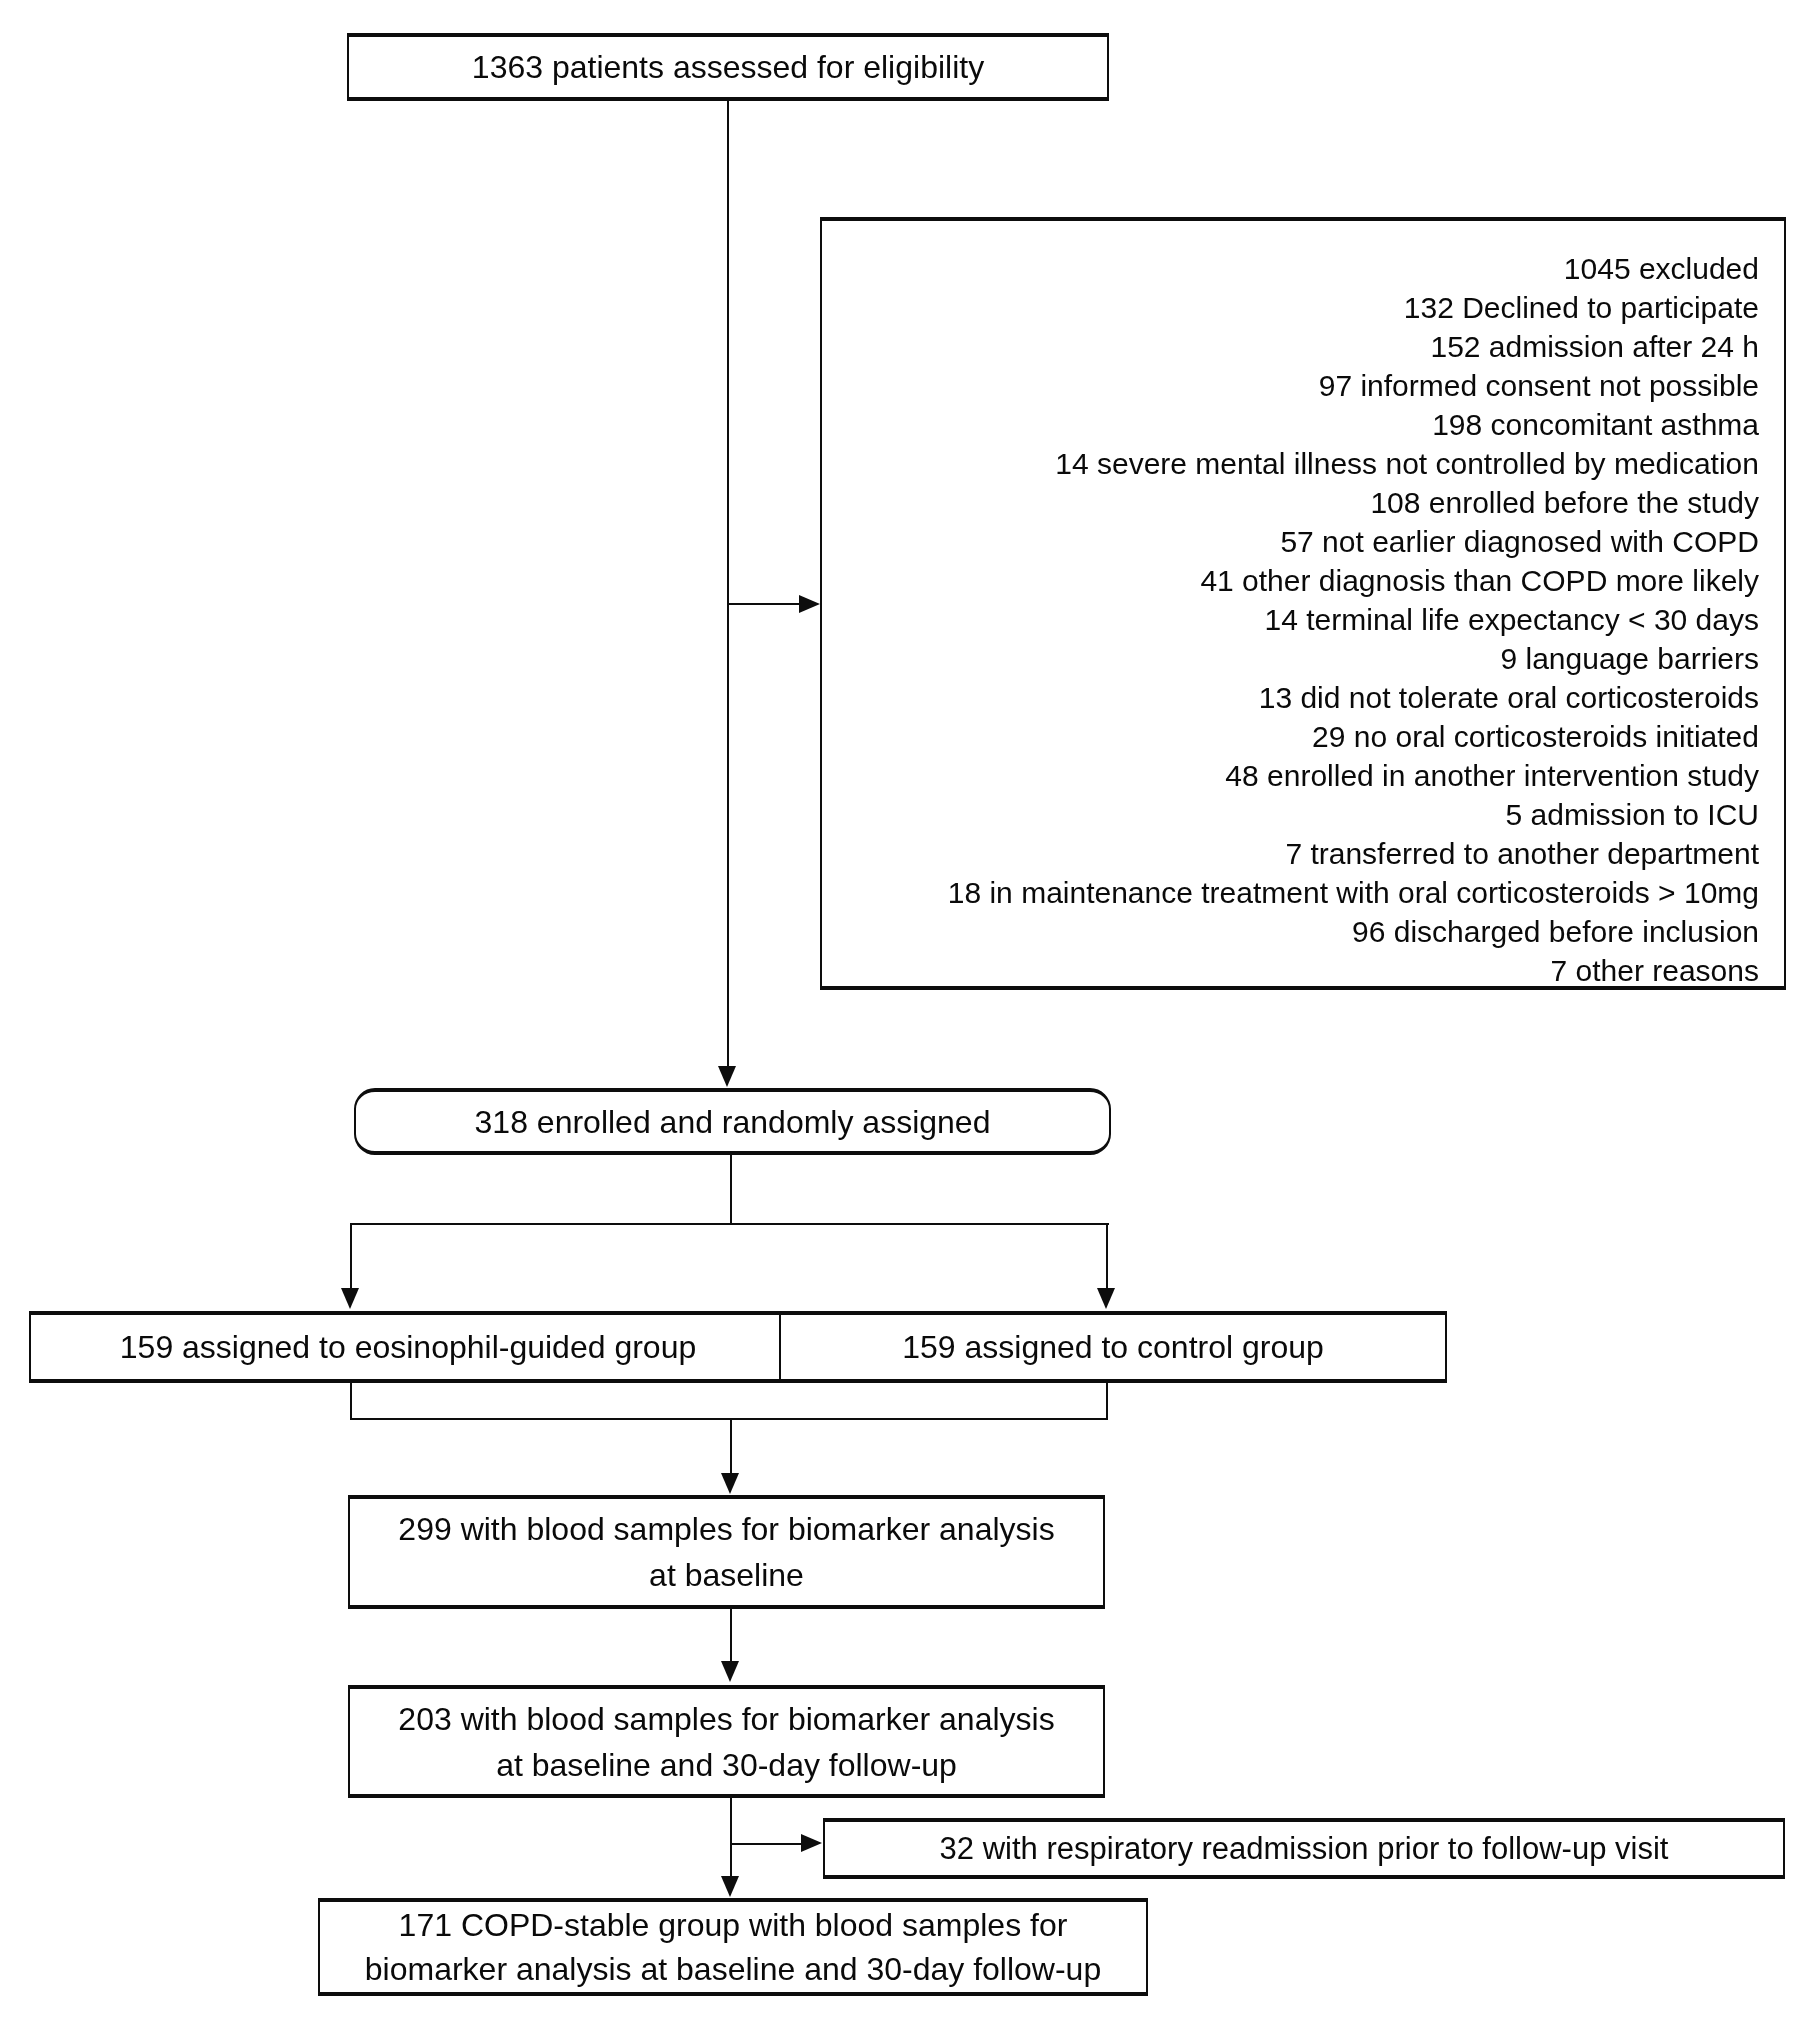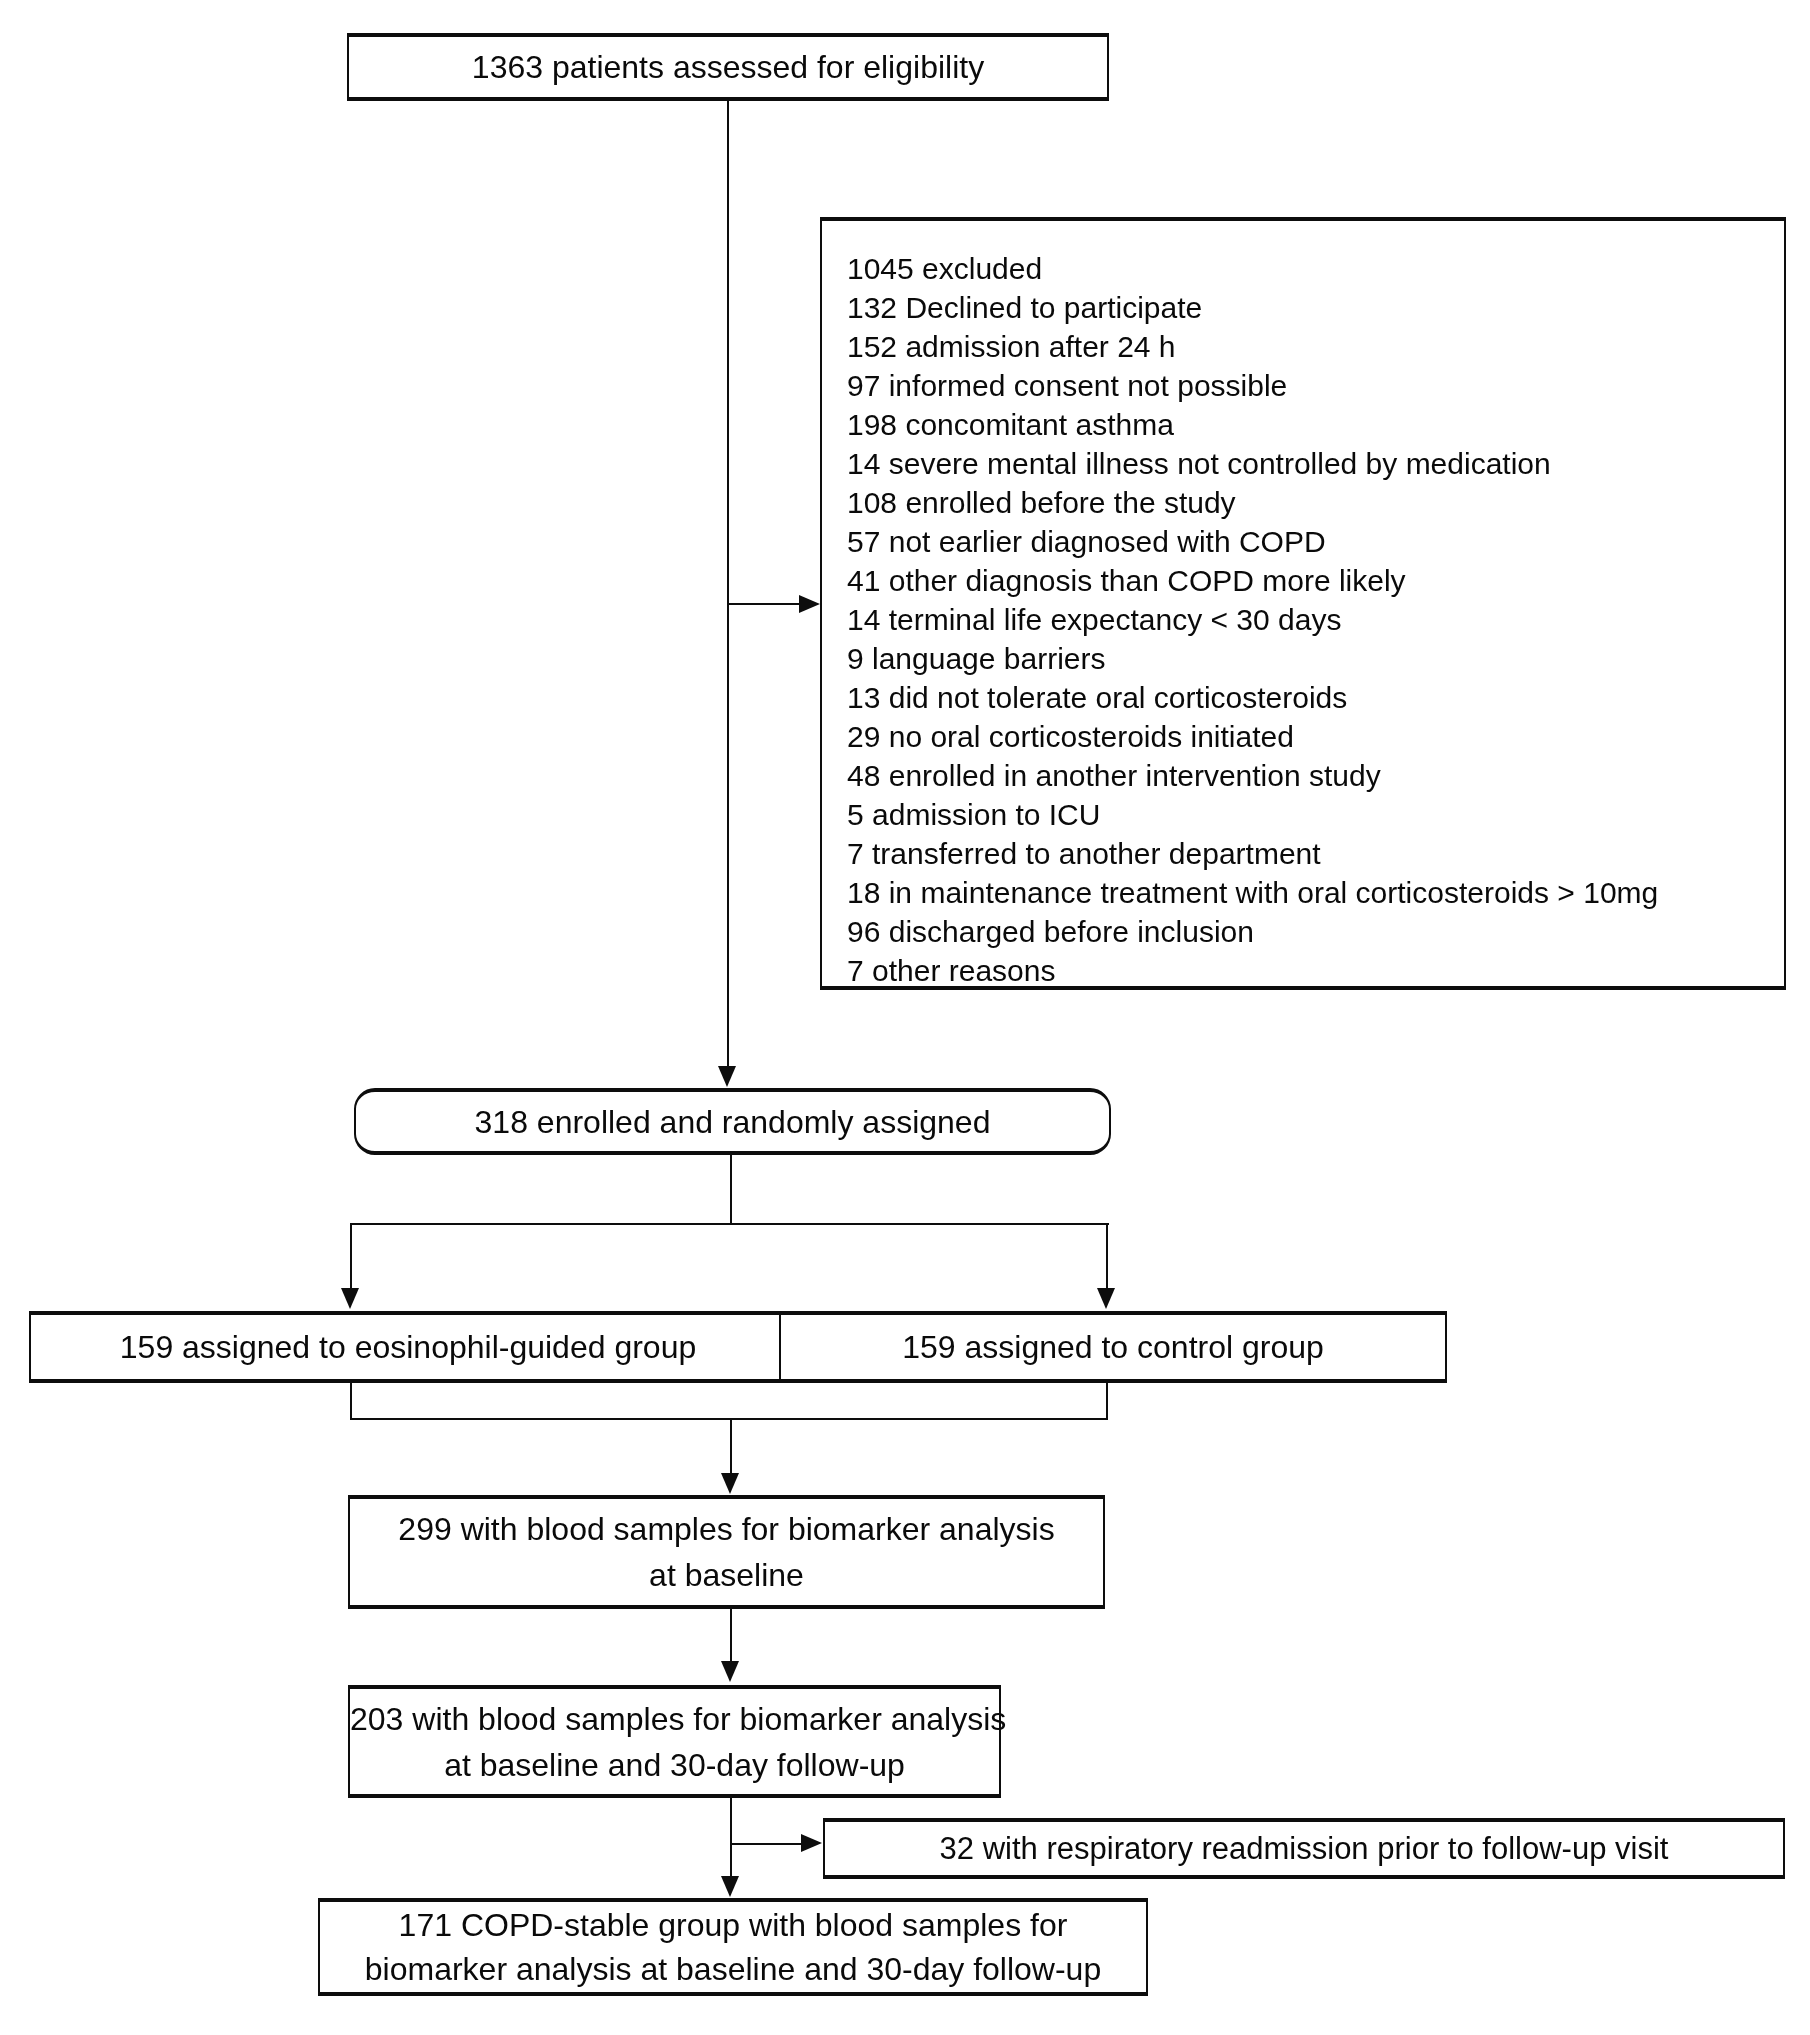--- a/index.html
+++ b/index.html
@@ -28,21 +28,21 @@
   .box .bline { white-space: nowrap; }
   .excl-box {
     position: absolute;
     box-sizing: border-box;
     border: 2.1px solid #0d0d0d;
     border-top-width: 4.2px;
     border-bottom-width: 4.2px;
     background: #ffffff;
     padding: 28px 25px;
     font-size: 30px;
-    text-align: left;
+    text-align: right;
   }
   .excl-item { height: 39px; line-height: 39px; white-space: nowrap; }
   .vline { position: absolute; width: 2.1px; background: #0d0d0d; }
   .hline { position: absolute; height: 2.1px; background: #0d0d0d; }
   .arrow-down {
     position: absolute; width: 0; height: 0;
     border-left: 9.7px solid transparent;
     border-right: 9.7px solid transparent;
     border-top: 21px solid #0d0d0d;
   }
@@ -115,21 +115,21 @@
   <div class="arrow-down" style="left:721px; top:1473px;"></div>
 
   <div class="box" style="left:348px; top:1495px; width:757px; height:114px; line-height:46px;">
     <div class="bline">299 with blood samples for biomarker analysis</div>
     <div class="bline">at baseline</div>
   </div>
 
   <div class="vline" style="left:730px; top:1609px; height:54px;"></div>
   <div class="arrow-down" style="left:721px; top:1661px;"></div>
 
-  <div class="box" style="left:348px; top:1685px; width:653px; height:113px; line-height:46px;">
+  <div class="box" style="left:348px; top:1685px; width:757px; height:113px; line-height:46px;">
     <div class="bline">203 with blood samples for biomarker analysis</div>
     <div class="bline">at baseline and 30-day follow-up</div>
   </div>
 
   <div class="vline" style="left:730px; top:1798px; height:80px;"></div>
   <div class="hline" style="left:731px; top:1843px; width:71px;"></div>
   <div class="arrow-right" style="left:801px; top:1834px;"></div>
   <div class="arrow-down" style="left:721px; top:1876px;"></div>
 
   <div class="box" style="left:823px; top:1818px; width:962px; height:61px; font-size:31px;">

